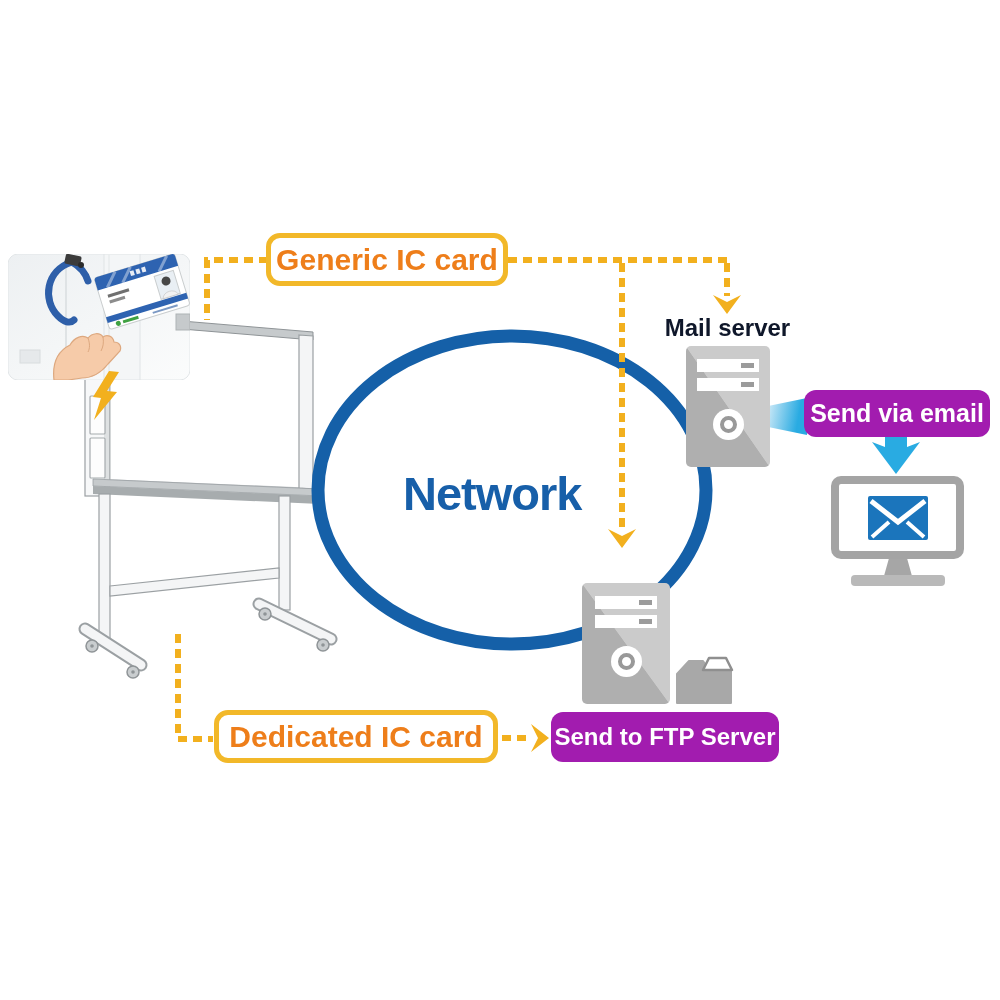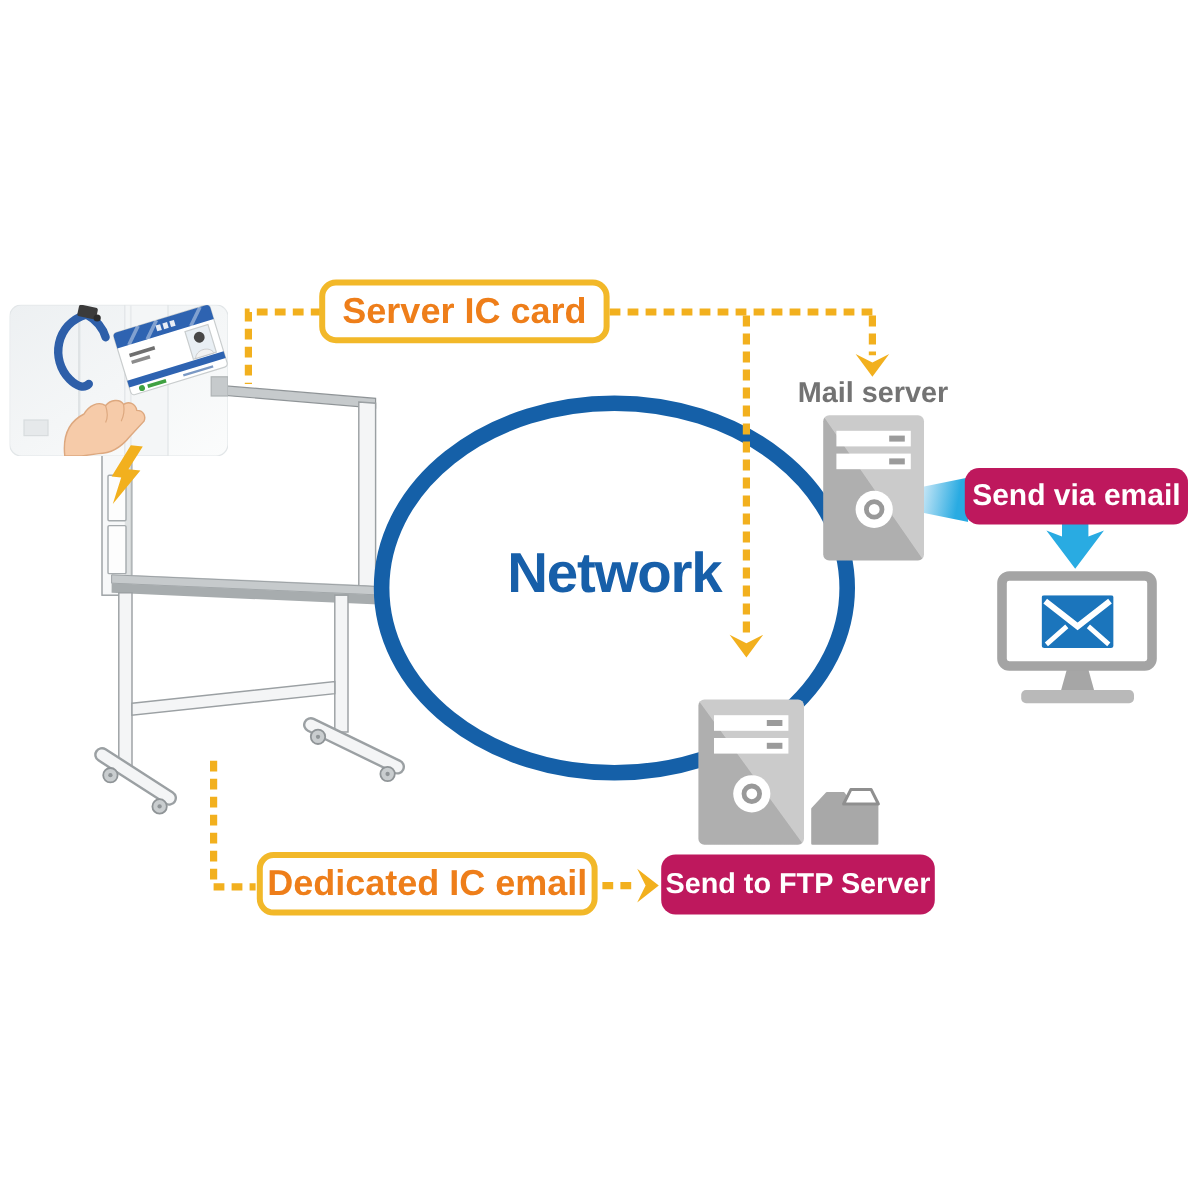--- a/index.html
+++ b/index.html
@@ -12,30 +12,30 @@
 
   
   .ycard{
     position:absolute;display:flex;align-items:center;justify-content:center;
     box-sizing:border-box;background:#ffffff;border:5px solid #F2B829;border-radius:14px;
     color:#EE7E1A;font-size:30px;font-weight:700;white-space:nowrap;z-index:5;
   }
   
   .bluecard{
     position:absolute;display:flex;align-items:center;justify-content:center;
-    box-sizing:border-box;background:#be185d;border-radius:12px;
+    box-sizing:border-box;background:#a21caf;border-radius:12px;
     color:#ffffff;font-weight:700;white-space:nowrap;z-index:5;
   }
   
   .srvlabel{
-    position:absolute;color:#737373;font-weight:700;font-size:24px;
+    position:absolute;color:#0f172a;font-weight:700;font-size:24px;
     text-align:center;white-space:nowrap;z-index:6;
   }
   .network-label{
-    position:absolute;left:403px;top:449px;width:218px;text-align:center;
+    position:absolute;left:403px;top:466px;width:218px;text-align:left;
     color:#175FA9;font-size:47px;font-weight:700;letter-spacing:-1px;z-index:4;
   }
 
   
   .tower{
     position:absolute;box-sizing:border-box;border-radius:5px;padding-top:13px;
     background:linear-gradient(to top right,#AFAFAF 49.5%,#CBCBCB 50%);z-index:3;
   }
   .tower .slot{width:62px;height:13px;background:#ffffff;margin:0 auto 6px auto;position:relative;}
   .tower .vent{position:absolute;right:5px;top:4px;width:13px;height:5px;background:#9B9B9B;display:block;}
@@ -176,25 +176,25 @@
       <path d="M46,126 C44,108 50,97 62,91 C66,84 74,80 80,84 C84,79 92,78 95,83 C99,80 105,82 106,88 C111,88 114,92 112,97 L100,110 C92,120 84,124 74,124 L60,126 Z" fill="#F6CBA9" stroke="#DDA87F" stroke-width="1.2"></path>
       <path d="M80,84 C82,90 82,94 80,98 M95,83 C96,89 95,93 93,97" fill="none" stroke="#DDA87F" stroke-width="1"></path>
     </g>
   </svg>
 
   <svg class="abs" style="left:88px;top:370px;z-index:3" width="34" height="52" viewBox="0 0 34 52">
     <path d="M21,1 L5,27 L13,28 L6,50 L29,22 L19,21 L31,2 Z" fill="#F2B01E"></path>
   </svg>
 
   <div class="ycard" style="left:266px;top:233px;width:242px;height:53px">
-    <span>Server IC card</span>
+    <span>Generic IC card</span>
   </div>
 
   <div class="ycard" style="left:214px;top:710px;width:284px;height:53px">
-    <span>Dedicated IC email</span>
+    <span>Dedicated IC card</span>
   </div>
 
   <div class="network-label">Network</div>
 
   <div class="srvlabel" style="left:655px;top:314px;width:145px">Mail server</div>
 
 
   <div class="tower" style="left:686px;top:346px;width:84px;height:121px">
     <div class="slot">
         <i class="vent"></i>

